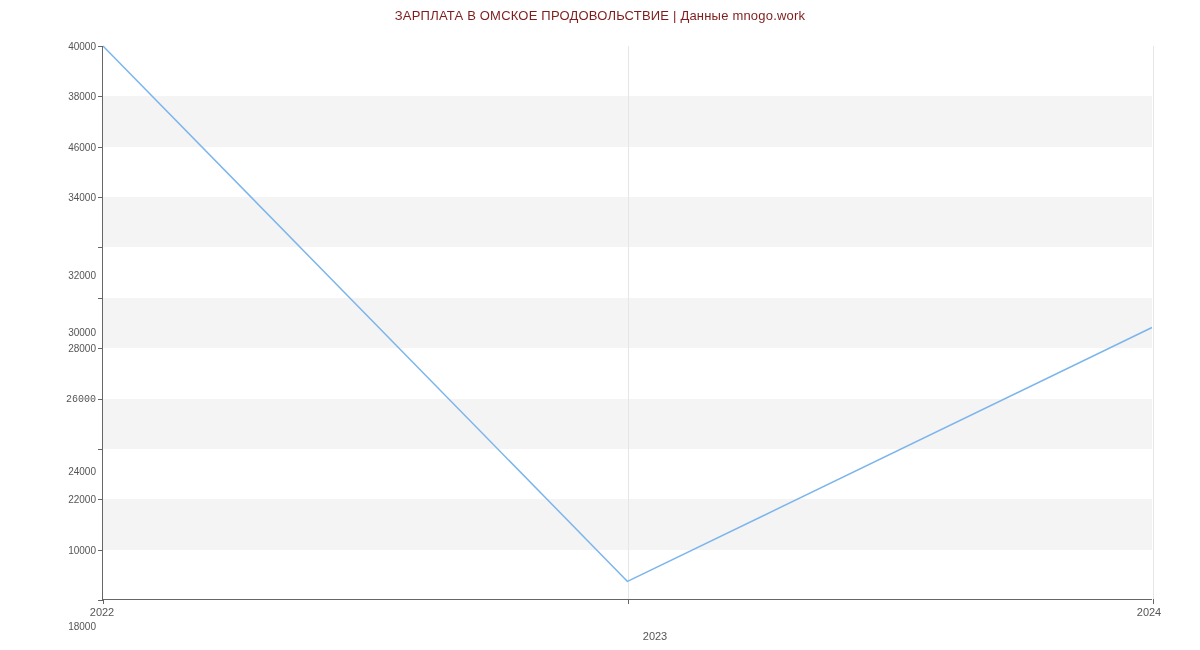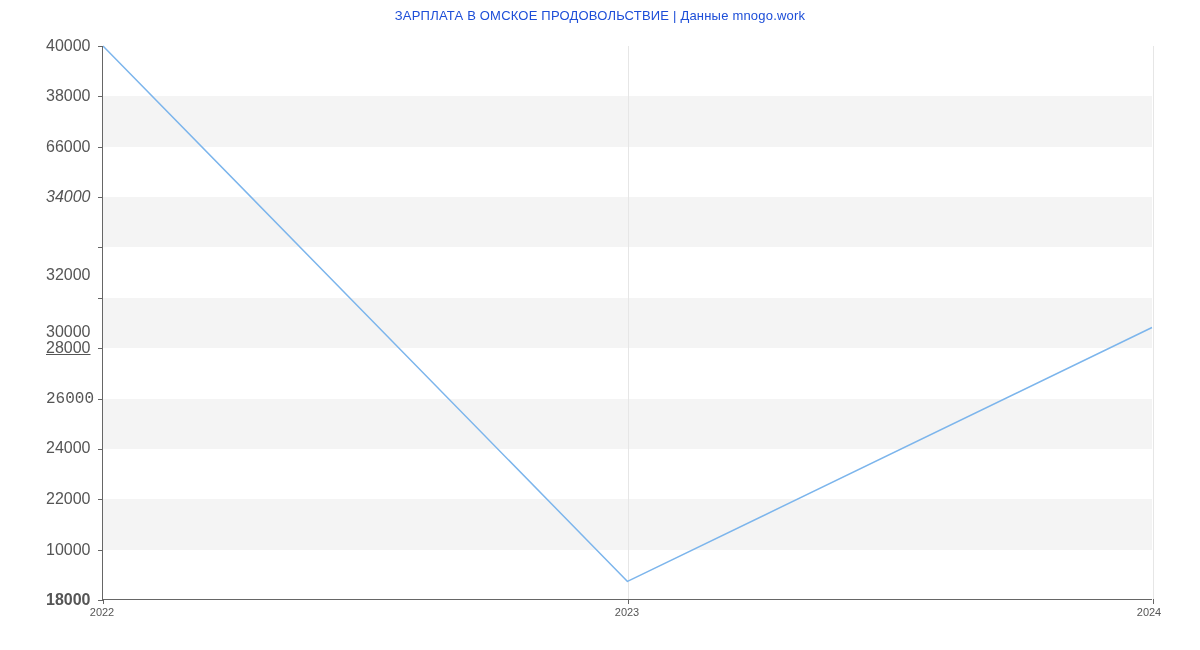--- a/index.html
+++ b/index.html
@@ -17,21 +17,21 @@
     width: 1200px;
     height: 650px;
   }
   .title {
     position: absolute;
     top: 8px;
     left: 0;
     width: 100%;
     text-align: center;
     font-size: 13px;
-    color: #1d4ed8;
+    color: #7f1d1d;
     letter-spacing: 0.2px;
   }
   .plot-area {
     position: absolute;
     left: 102px;
     top: 46px;
     width: 1050px;
     height: 554px;
     border-left: 1px solid #666;
     border-bottom: 1px solid #666;
@@ -47,21 +47,22 @@
     position: absolute;
     top: 0;
     height: 100%;
     width: 1px;
     background: #e6e6e6;
   }
   .y-tick {
     position: absolute;
     right: 1104px;
     width: 50px;
-    font-size: 16px;
+    text-align: right;
+    font-size: 10px;
     color: #555;
     transform: translateY(-50%);
   }
   .x-tick {
     position: absolute;
     top: 606px;
     font-size: 11px;
     color: #555;
     transform: translateX(-50%);
   }
@@ -123,28 +124,28 @@
       <div class="tick-mark-y" style="top: 201.455px;"></div>
       <div class="tick-mark-y" style="top: 151.091px;"></div>
       <div class="tick-mark-y" style="top: 100.727px;"></div>
       <div class="tick-mark-y" style="top: 50.3636px;"></div>
       <div class="tick-mark-y" style="top: 0px;"></div>
       <div class="tick-mark-x" style="left: 0px;"></div>
       <div class="tick-mark-x" style="left: 525px;"></div>
       <div class="tick-mark-x" style="left: 1050px;"></div>
     </div>
 
-<div class="y-tick" style="top: 600px; font-weight: bold;">18000</div>
+<div class="y-tick" style="top: 626px;">18000</div>
     <div class="y-tick" style="top: 549.636px;">10000</div>
     <div class="y-tick" style="top: 499.273px;">22000</div>
-    <div class="y-tick" style="top: 448px;">24000</div>
+    <div class="y-tick" style="top: 471px;">24000</div>
     <div class="y-tick" style="top: 398.545px; font-family: Liberation Mono, monospace;">26000</div>
-    <div class="y-tick" style="top: 348.182px; text-decoration: underline;">28000</div>
+    <div class="y-tick" style="top: 348.182px;">28000</div>
     <div class="y-tick" style="top: 297.818px; margin-top: 34px;">30000</div>
     <div class="y-tick" style="top: 247.455px; margin-top: 28px;">32000</div>
-    <div class="y-tick" style="top: 197.091px; font-style: italic;">34000</div>
-    <div class="y-tick" style="top: 146.727px;">66000</div>
+    <div class="y-tick" style="top: 197.091px;">34000</div>
+    <div class="y-tick" style="top: 146.727px;">46000</div>
     <div class="y-tick" style="top: 96.3636px;">38000</div>
     <div class="y-tick" style="top: 46px;">40000</div>
     <div class="x-tick" style="left: 102px;">2022</div>
-    <div class="x-tick" style="left: 627px;">2023</div>
+    <div class="x-tick" style="left: 655px; margin-top: 24px;">2023</div>
     <div class="x-tick" style="left: 1149px;">2024</div>
   </div>
 
 </body></html>

